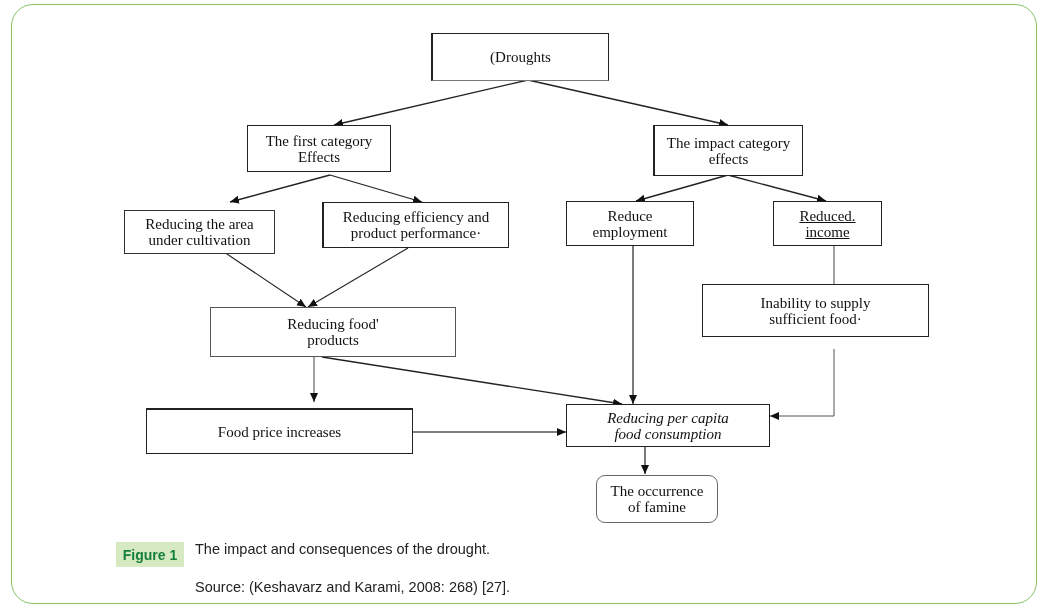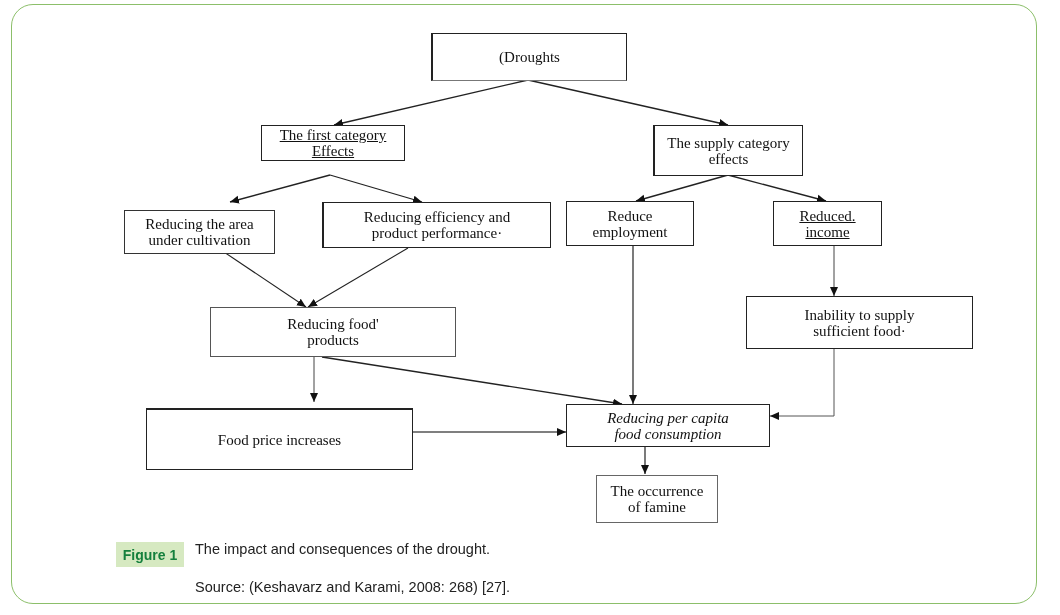--- a/index.html
+++ b/index.html
@@ -47,38 +47,38 @@
   <line x1="408" y1="248" x2="308" y2="307" stroke="#222" stroke-width="1.1" marker-end="url(#ah)"></line>
   <line x1="834" y1="245" x2="834" y2="296" stroke="#444" stroke-width="1" marker-end="url(#ah)"></line>
   <line x1="314" y1="357" x2="314" y2="402" stroke="#444" stroke-width="1" marker-end="url(#ah)"></line>
   <line x1="322" y1="357" x2="622" y2="404" stroke="#222" stroke-width="1.4" marker-end="url(#ah)"></line>
   <line x1="633" y1="246" x2="633" y2="404" stroke="#222" stroke-width="1.2" marker-end="url(#ah)"></line>
   <line x1="413" y1="432" x2="566" y2="432" stroke="#555" stroke-width="1.6" marker-end="url(#ah)"></line>
   <polyline points="834,349 834,416 770,416" fill="none" stroke="#555" stroke-width="1" marker-end="url(#ah)"></polyline>
   <line x1="645" y1="447" x2="645" y2="474" stroke="#222" stroke-width="1.2" marker-end="url(#ah)"></line>
 </svg>
 
-<div class="box thick-l" style="left:431px;top:33px;width:196px;height:48px;border-bottom-color:#777;">(Droughts</div>
-<div class="box" style="left:261px;top:125px;width:144px;height:36px;text-decoration:underline;">The first category
+<div class="box thick-l" style="left:431px;top:33px;width:178px;height:48px;border-bottom-color:#777;">(Droughts</div>
+<div class="box" style="left:247px;top:125px;width:144px;height:47px;">The first category
 Effects</div>
-<div class="box thick-l" style="left:653px;top:125px;width:150px;height:51px;">The supply category
+<div class="box thick-l" style="left:653px;top:125px;width:150px;height:51px;">The impact category
 effects</div>
 <div class="box" style="left:124px;top:202px;width:151px;height:44px;border-color:#333;margin-top:8px;">Reducing the area
 under cultivation</div>
-<div class="box thick-l" style="left:322px;top:202px;width:229px;height:46px;">Reducing efficiency and
+<div class="box thick-l" style="left:322px;top:202px;width:187px;height:46px;">Reducing efficiency and
 product performance·</div>
 <div class="box" style="left:566px;top:201px;width:128px;height:45px;">Reduce
 employment</div>
 <div class="box" style="left:773px;top:201px;width:109px;height:45px;text-decoration:underline;">Reduced.
 income</div>
 <div class="box" style="left:210px;top:307px;width:246px;height:50px;border-color:#555;">Reducing food'
 products</div>
-<div class="box" style="left:702px;top:296px;width:227px;height:53px;margin-left:44px;">Inability  to  supply
+<div class="box" style="left:702px;top:284px;width:227px;height:53px;">Inability  to  supply
 sufficient  food·</div>
-<div class="box" style="left:146px;top:408px;width:267px;height:62px;border-top-width:2px;">Food price increases</div>
+<div class="box" style="left:146px;top:408px;width:267px;height:46px;border-top-width:2px;">Food price increases</div>
 <div class="box" style="left:566px;top:404px;width:204px;height:43px;font-style:italic;">Reducing per capita
 food consumption</div>
-<div class="box" style="left:596px;top:475px;width:122px;height:48px;border-color:#666;">The occurrence
+<div class="box" style="left:596px;top:475px;width:122px;height:48px;border-color:#666;border-radius:9px;">The occurrence
 of famine</div>
 
 <div class="caption-tag">Figure 1</div>
 <div class="caption-line" style="top:541px;">The impact and consequences of the drought.</div>
 <div class="caption-line" style="top:567px;margin-top:12px;">Source: (Keshavarz and Karami, 2008: 268) [27].</div>
 
 </body></html>

